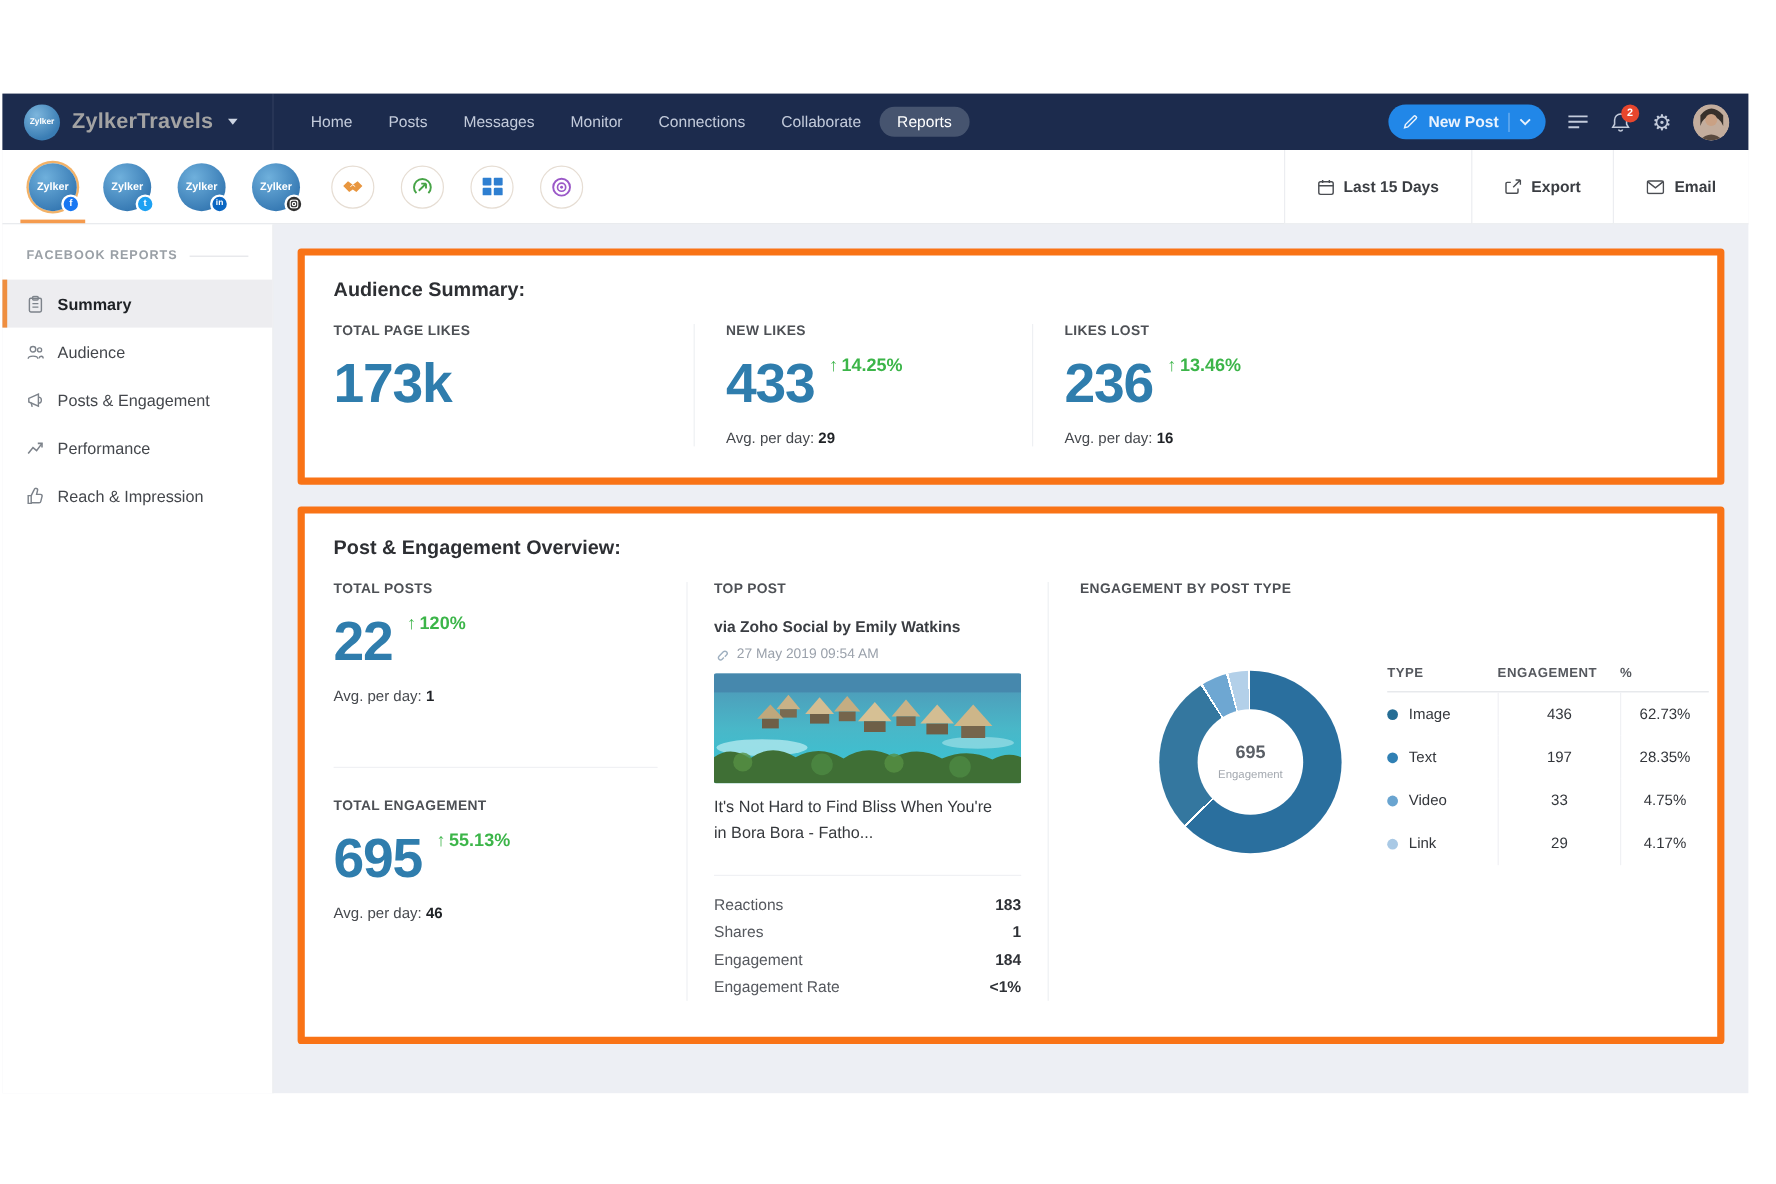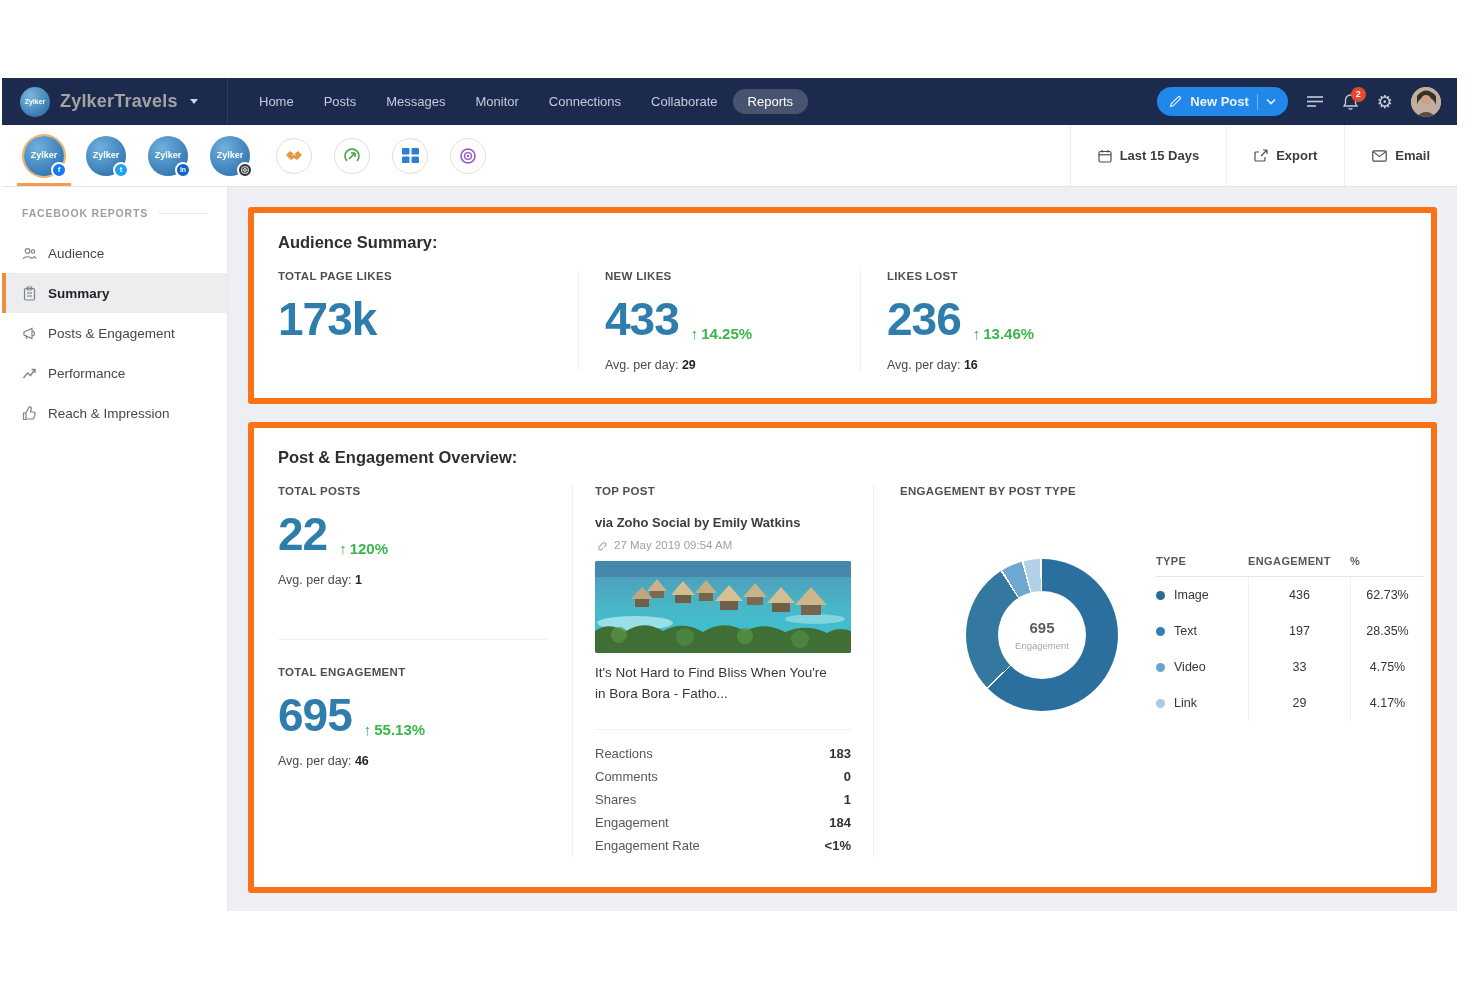--- a/index.html
+++ b/index.html
@@ -61,21 +61,21 @@
   
   .card-audience { padding:20px 24px 26px; margin-bottom:18px; }
   .metrics-row { display:flex; margin-top:18px; }
   .mcol { padding-right:20px; }
   .mcol + .mcol { border-left:1px solid #eef0f3; padding-left:26px; }
   .mcol-1 { flex:0 0 300px; }
   .mcol-2 { flex:0 0 282px; }
   .mcol-3 { flex:0 0 282px; }
   .mcol-4 { flex:1; }
   .m-label { font-size:11.5px; font-weight:700; color:#4d5055; letter-spacing:.3px; }
-  .m-valrow { display:flex; align-items:flex-end; margin-top:14px; }
+  .m-valrow { display:flex; align-items:flex-start; margin-top:14px; }
   .m-value { font-size:46px; font-weight:700; color:#2f7dad; letter-spacing:-1px; line-height:1; }
   .m-change { margin-left:12px; color:#3cb549; font-size:15px; font-weight:700; display:flex; align-items:center; gap:3px; }
   .m-avg { margin-top:16px; font-size:12.5px; color:#46494e; }
   .m-avg b { color:#1f2226; }
   .pie-row { display:flex; align-items:center; margin-top:18px; }
   .pie { width:62px; height:62px; border-radius:50%; background:conic-gradient(#ffffff 0deg 1.5deg, #6fb0d8 1.5deg 47.5deg, #ffffff 47.5deg 50deg, #1d6ba1 50deg 358.5deg, #ffffff 358.5deg 360deg); flex:0 0 62px; }
   .pie-legend { margin-left:22px; font-size:13px; color:#3a3d42; }
   .pie-legend div { margin:5px 0; }
   .pie-legend b { color:#26282c; }
 
@@ -275,37 +275,37 @@
     </div>
 
     <div class="app-body">
 
       <div class="sidebar">
         <div class="sb-title-row">
           <span class="sb-title">FACEBOOK REPORTS</span>
           <span class="sb-title-line"></span>
         </div>
         <div class="sb-items">
+          <div class="sb-item selected">
+            <svg width="15" height="15" viewBox="0 0 15 15">
+                <rect x="2.5" y="2.5" width="10" height="11.5" rx="1.2" fill="none" stroke="currentColor" stroke-width="1.2"></rect>
+                <rect x="5.2" y="1" width="4.6" height="3" rx="0.8" fill="none" stroke="currentColor" stroke-width="1.2"></rect>
+                <line x1="5" y1="7" x2="10" y2="7" stroke="currentColor" stroke-width="1.1"></line>
+                <line x1="5" y1="10" x2="10" y2="10" stroke="currentColor" stroke-width="1.1"></line>
+              </svg>
+            <span>Summary</span>
+          </div>
           <div class="sb-item">
             <svg width="15" height="15" viewBox="0 0 15 15">
                 <circle cx="5.5" cy="5" r="2.3" fill="none" stroke="currentColor" stroke-width="1.2"></circle>
                 <path d="M1.5 13 c0-3 8-3 8 0" fill="none" stroke="currentColor" stroke-width="1.2"></path>
                 <circle cx="11" cy="5.6" r="1.7" fill="none" stroke="currentColor" stroke-width="1.1"></circle>
                 <path d="M10.5 12.6 c0.5-2.4 3.5-2.2 3.5 0.2" fill="none" stroke="currentColor" stroke-width="1.1"></path>
               </svg>
             <span>Audience</span>
-          </div>
-          <div class="sb-item selected">
-            <svg width="15" height="15" viewBox="0 0 15 15">
-                <rect x="2.5" y="2.5" width="10" height="11.5" rx="1.2" fill="none" stroke="currentColor" stroke-width="1.2"></rect>
-                <rect x="5.2" y="1" width="4.6" height="3" rx="0.8" fill="none" stroke="currentColor" stroke-width="1.2"></rect>
-                <line x1="5" y1="7" x2="10" y2="7" stroke="currentColor" stroke-width="1.1"></line>
-                <line x1="5" y1="10" x2="10" y2="10" stroke="currentColor" stroke-width="1.1"></line>
-              </svg>
-            <span>Summary</span>
           </div>
           <div class="sb-item">
             <svg width="15" height="15" viewBox="0 0 15 15">
                 <path d="M2 6 L10 2.5 V12.5 L2 9 Z" fill="none" stroke="currentColor" stroke-width="1.2"></path>
                 <path d="M10 5 a2.5 2.5 0 0 1 0 5" fill="none" stroke="currentColor" stroke-width="1.1"></path>
                 <line x1="4" y1="9.5" x2="4.8" y2="13" stroke="currentColor" stroke-width="1.2"></line>
               </svg>
             <span>Posts &amp; Engagement</span>
           </div>
           <div class="sb-item">
@@ -438,24 +438,20 @@
                 </svg>
               </div>
               <div class="post-title">It's Not Hard to Find Bliss When You're in Bora Bora - Fatho...</div>
               <div class="hdivider"></div>
               <div class="post-stats">
                 <div class="ps-row">
                     <span class="ps-label">Reactions</span>
                     <span class="ps-value">183</span>
                   </div>
                 <div class="ps-row">
-                    <span class="ps-label">Comments</span>
-                    <span class="ps-value">0</span>
-                  </div>
-                <div class="ps-row">
                     <span class="ps-label">Shares</span>
                     <span class="ps-value">1</span>
                   </div>
                 <div class="ps-row">
                     <span class="ps-label">Engagement</span>
                     <span class="ps-value">184</span>
                   </div>
                 <div class="ps-row">
                     <span class="ps-label">Engagement Rate</span>
                     <span class="ps-value">&lt;1%</span>

